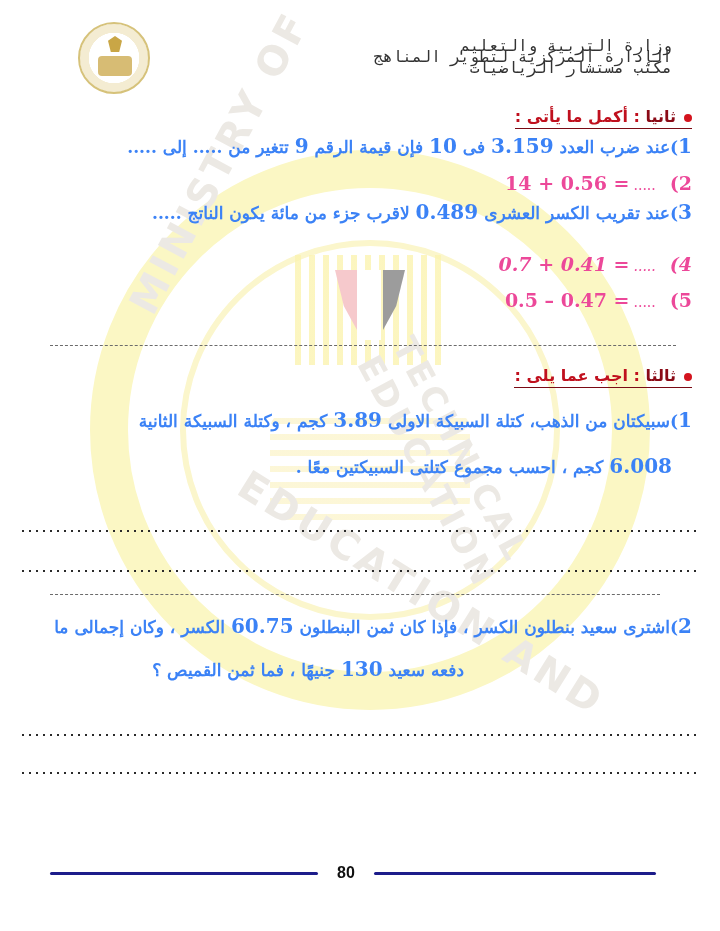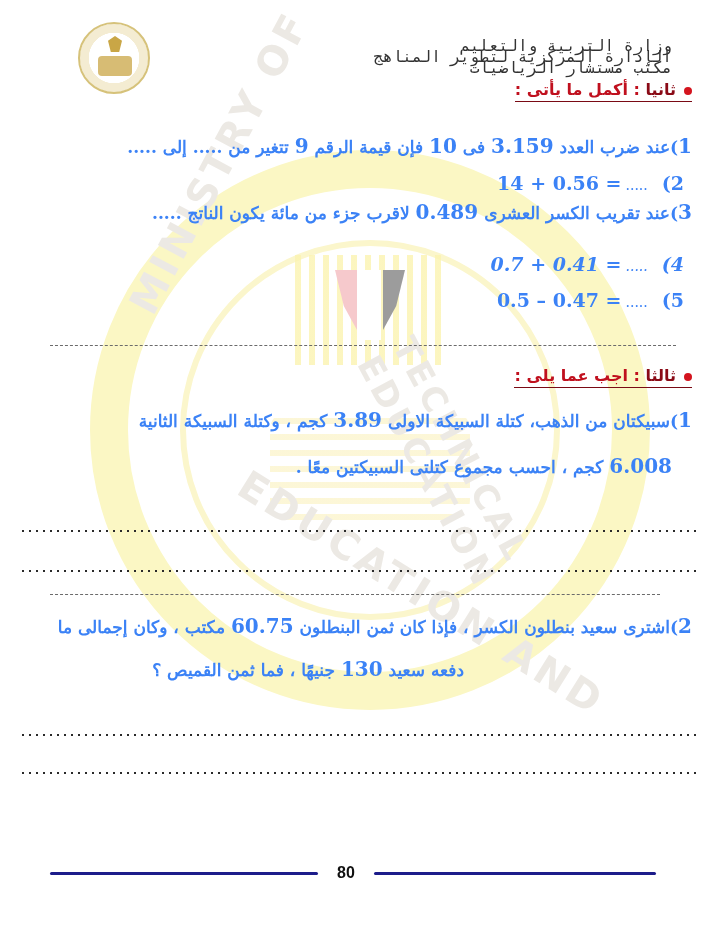--- a/index.html
+++ b/index.html
@@ -20,27 +20,27 @@
 
   
   .logo { position: absolute; left: 78px; top: 22px; width: 72px; height: 72px; border-radius: 50%; border: 2px solid #d6c27a; background: radial-gradient(circle, #ffffff 52%, #f4ecd2 53%, #f4ecd2 70%, #ffffff 71%); }
   .logo .emblem { position: absolute; left: 28px; top: 12px; width: 14px; height: 16px; background: #c9a646; clip-path: polygon(50% 0,100% 30%,80% 100%,20% 100%,0 30%); }
   .logo .calli { position: absolute; left: 18px; top: 32px; width: 34px; height: 20px; border-radius: 4px; background: #c9a646; opacity: .75; }
   .ministry { position: absolute; right: 48px; top: 40px; text-align: right; direction: rtl; font-family: "DejaVu Sans Mono", "Liberation Mono", monospace; font-size: 16px; line-height: 11px; color: #333; letter-spacing: 1.5px; }
 
   .section-head { position: absolute; direction: rtl; font-family: "DejaVu Sans", sans-serif; font-weight: bold; font-size: 16px; color: #c0101e; border-bottom: 1.5px solid #7a0a14; padding-bottom: 2px; }
   .section-head .bullet { display: inline-block; width: 8px; height: 8px; border-radius: 50%; background: #d4141e; margin-left: 8px; vertical-align: middle; }
   .section-head .lbl { color: #8a0a16; }
-  #sec2 { right: 28px; top: 80px; text-align: right; }
+  #sec2 { right: 28px; top: 107px; text-align: right; }
   #sec3 { right: 28px; top: 366px; text-align: right; }
 
   .q { position: absolute; direction: rtl; right: 28px; font-weight: bold; font-size: 17px; color: #3b82f6; white-space: nowrap; }
   .q .num { font-size: 20px; }
   .q .big { font-size: 20px; }
-  .eq { position: absolute; right: 36px; direction: ltr; font-weight: bold; font-size: 19px; color: #3b82f6; white-space: nowrap; }
+  .eq { position: absolute; right: 28px; direction: ltr; font-weight: bold; font-size: 19px; color: #ec4899; white-space: nowrap; }
   .eq .dots { font-weight: normal; font-size: 14px; margin: 0 4px; }
   .eq .idx { margin-left: 10px; }
 
   .dash-line { position: absolute; height: 0; border-top: 1px dashed #6b6b6b; }
   .dot-line { position: absolute; left: 22px; right: 24px; height: 2px; background: repeating-linear-gradient(90deg, #2a2a2a 0 2px, transparent 2px 7px); }
 
   .footer-line { position: absolute; top: 872px; height: 3px; background: #1c1c8a; border-radius: 2px; }
   .page-num { position: absolute; left: 334px; top: 864px; width: 24px; text-align: center; font-family: "Liberation Sans", sans-serif; font-weight: bold; font-size: 16px; color: #111; }
 </style>
 </head>
@@ -106,21 +106,21 @@
 </div>
 <div class="q" style="top:454px; right:48px;margin-left:36px;">
   <span class="big">6.008</span><span> كجم ، احسب مجموع كتلتى السبيكتين معًا .</span>
 </div>
 
 <div class="dot-line" style="top:530px;"></div>
 <div class="dot-line" style="top:570px;"></div>
 <div class="dash-line" style="left:50px; right:60px; top:594px;"></div>
 
 <div class="q" style="top:614px;">
-  <span class="num">2</span><span>)</span><span>اشترى سعيد بنطلون الكسر ، فإذا كان ثمن البنطلون </span><span class="big">60.75</span><span> مكتب ، وكان إجمالى ما</span>
+  <span class="num">2</span><span>)</span><span>اشترى سعيد بنطلون الكسر ، فإذا كان ثمن البنطلون </span><span class="big">60.75</span><span> الكسر ، وكان إجمالى ما</span>
 </div>
 <div class="q" style="top:657px; right:256px;">
   <span>دفعه سعيد </span><span class="big">130</span><span> جنيهًا ، فما ثمن القميص ؟</span>
 </div>
 
 <div class="dot-line" style="top:734px;"></div>
 <div class="dot-line" style="top:772px;"></div>
 
 <div class="footer-line" style="left:50px; width:268px;"></div>
 <div class="page-num">80</div>

